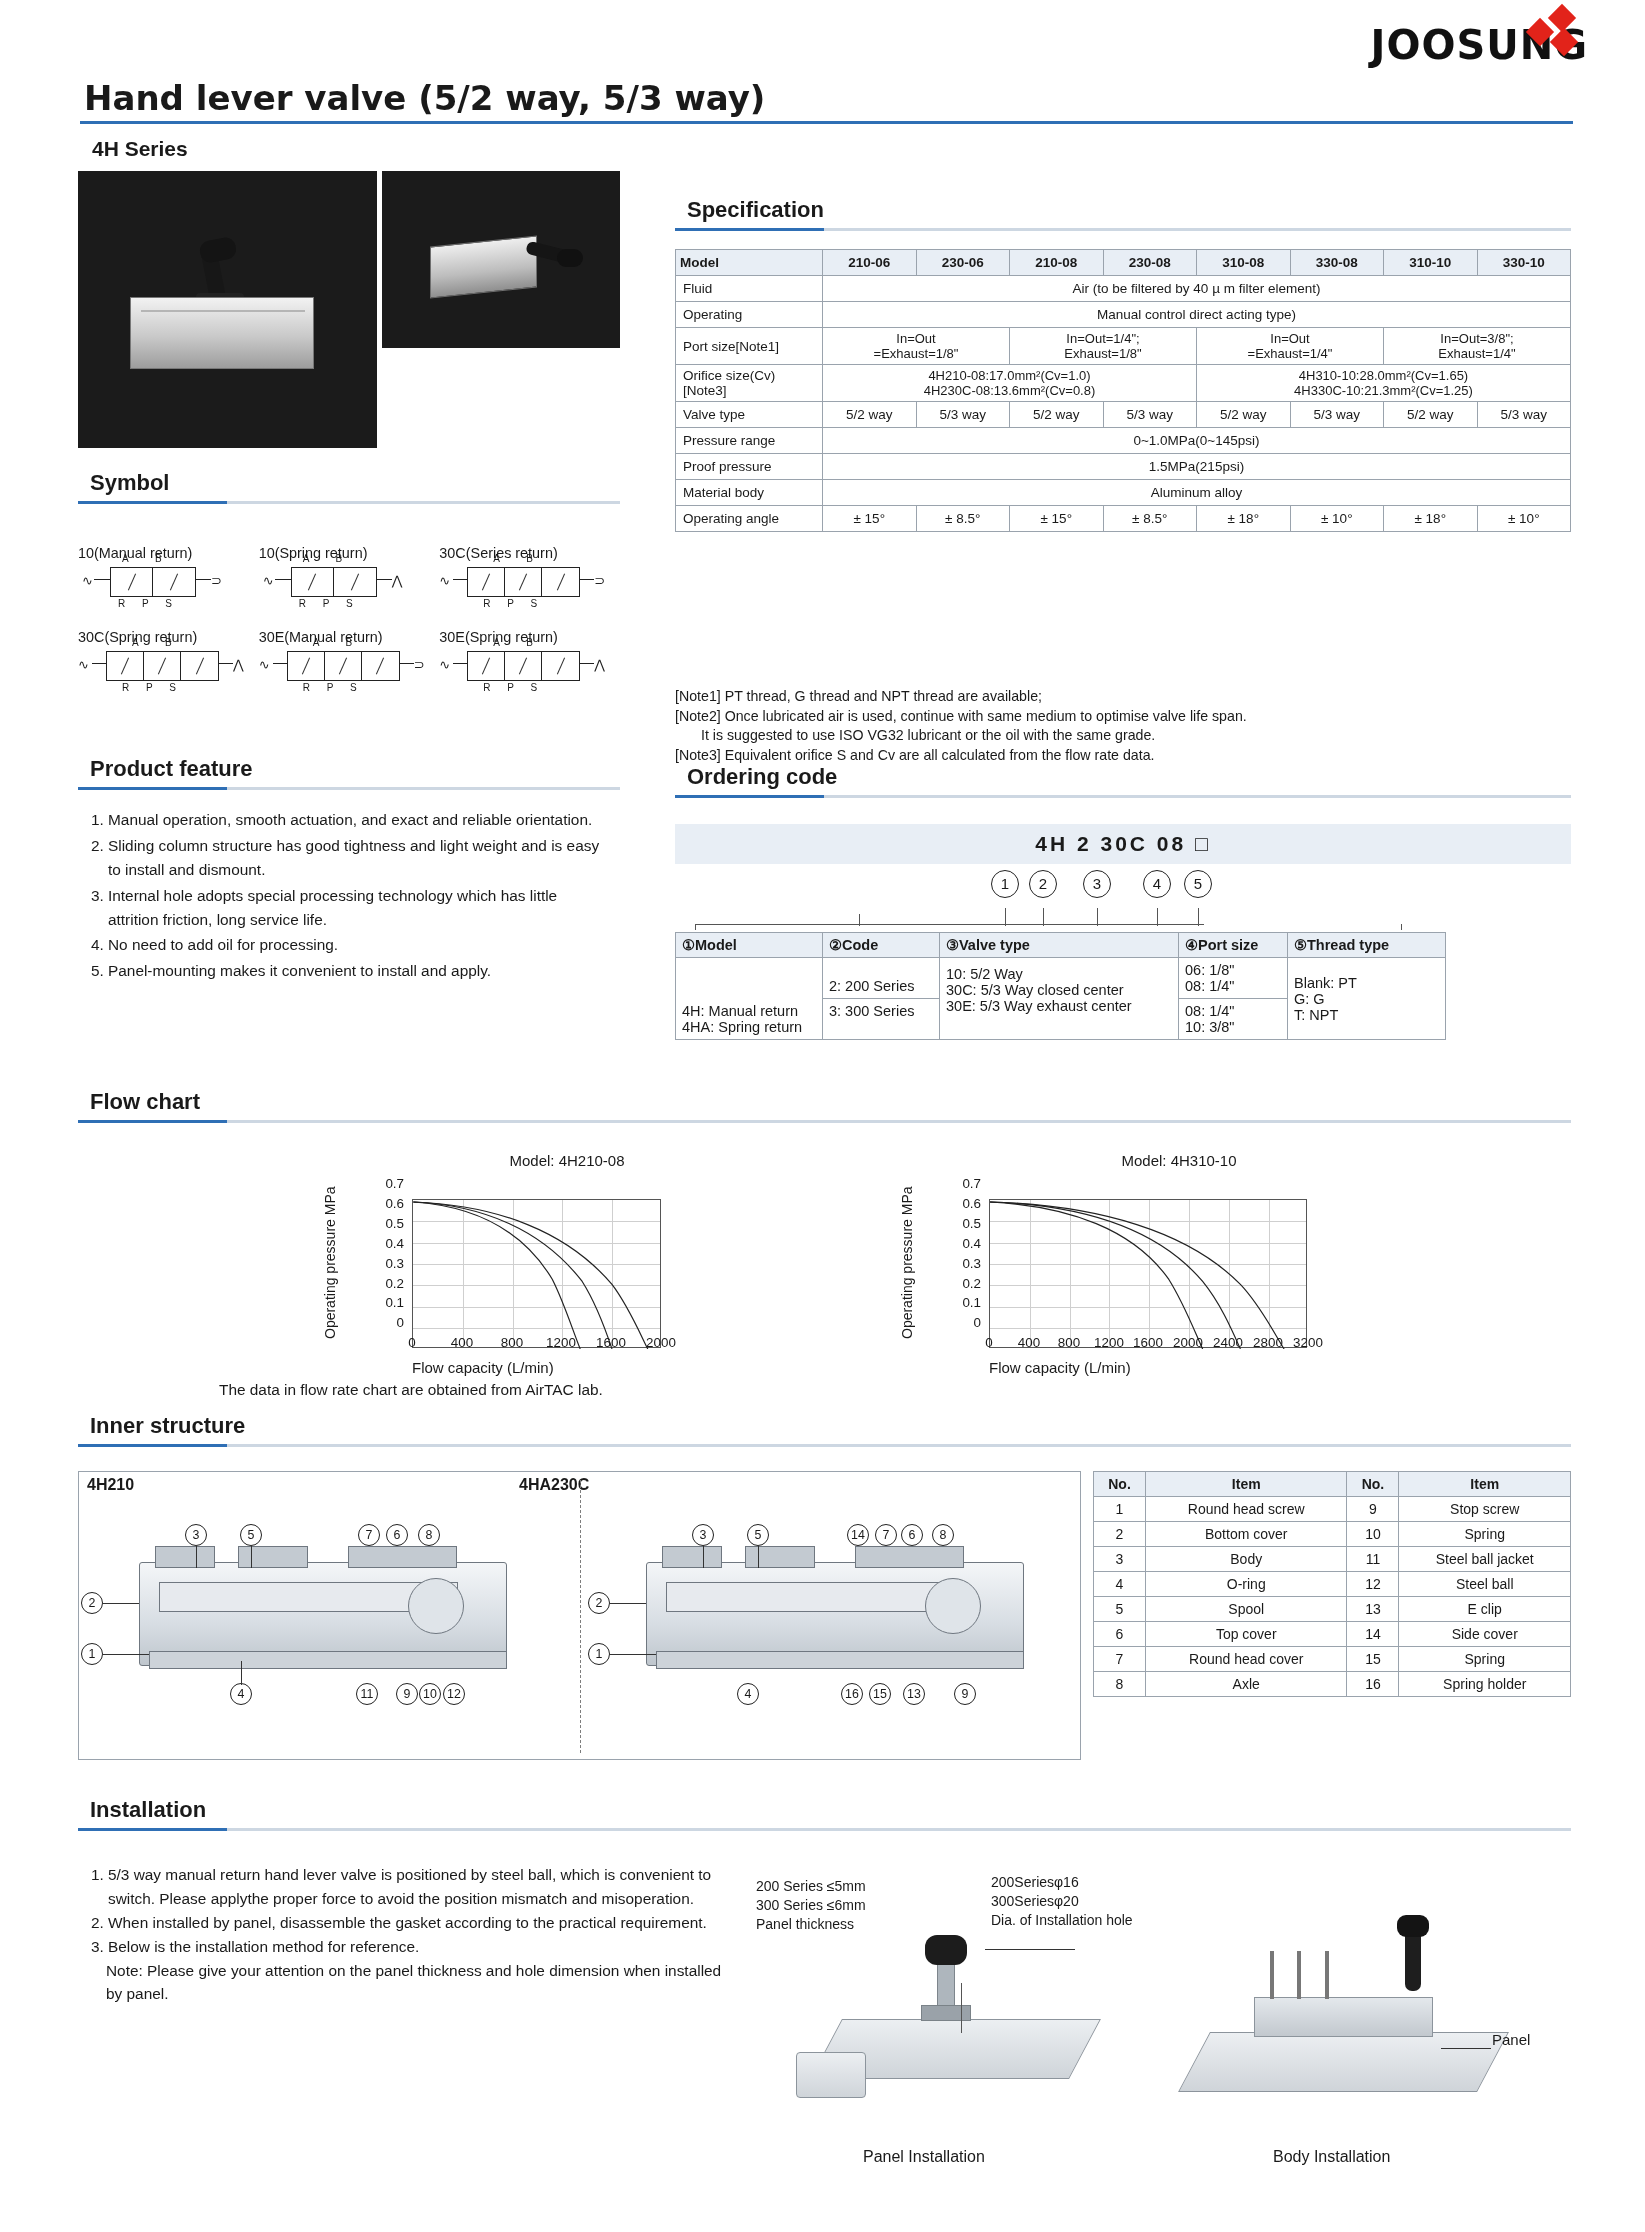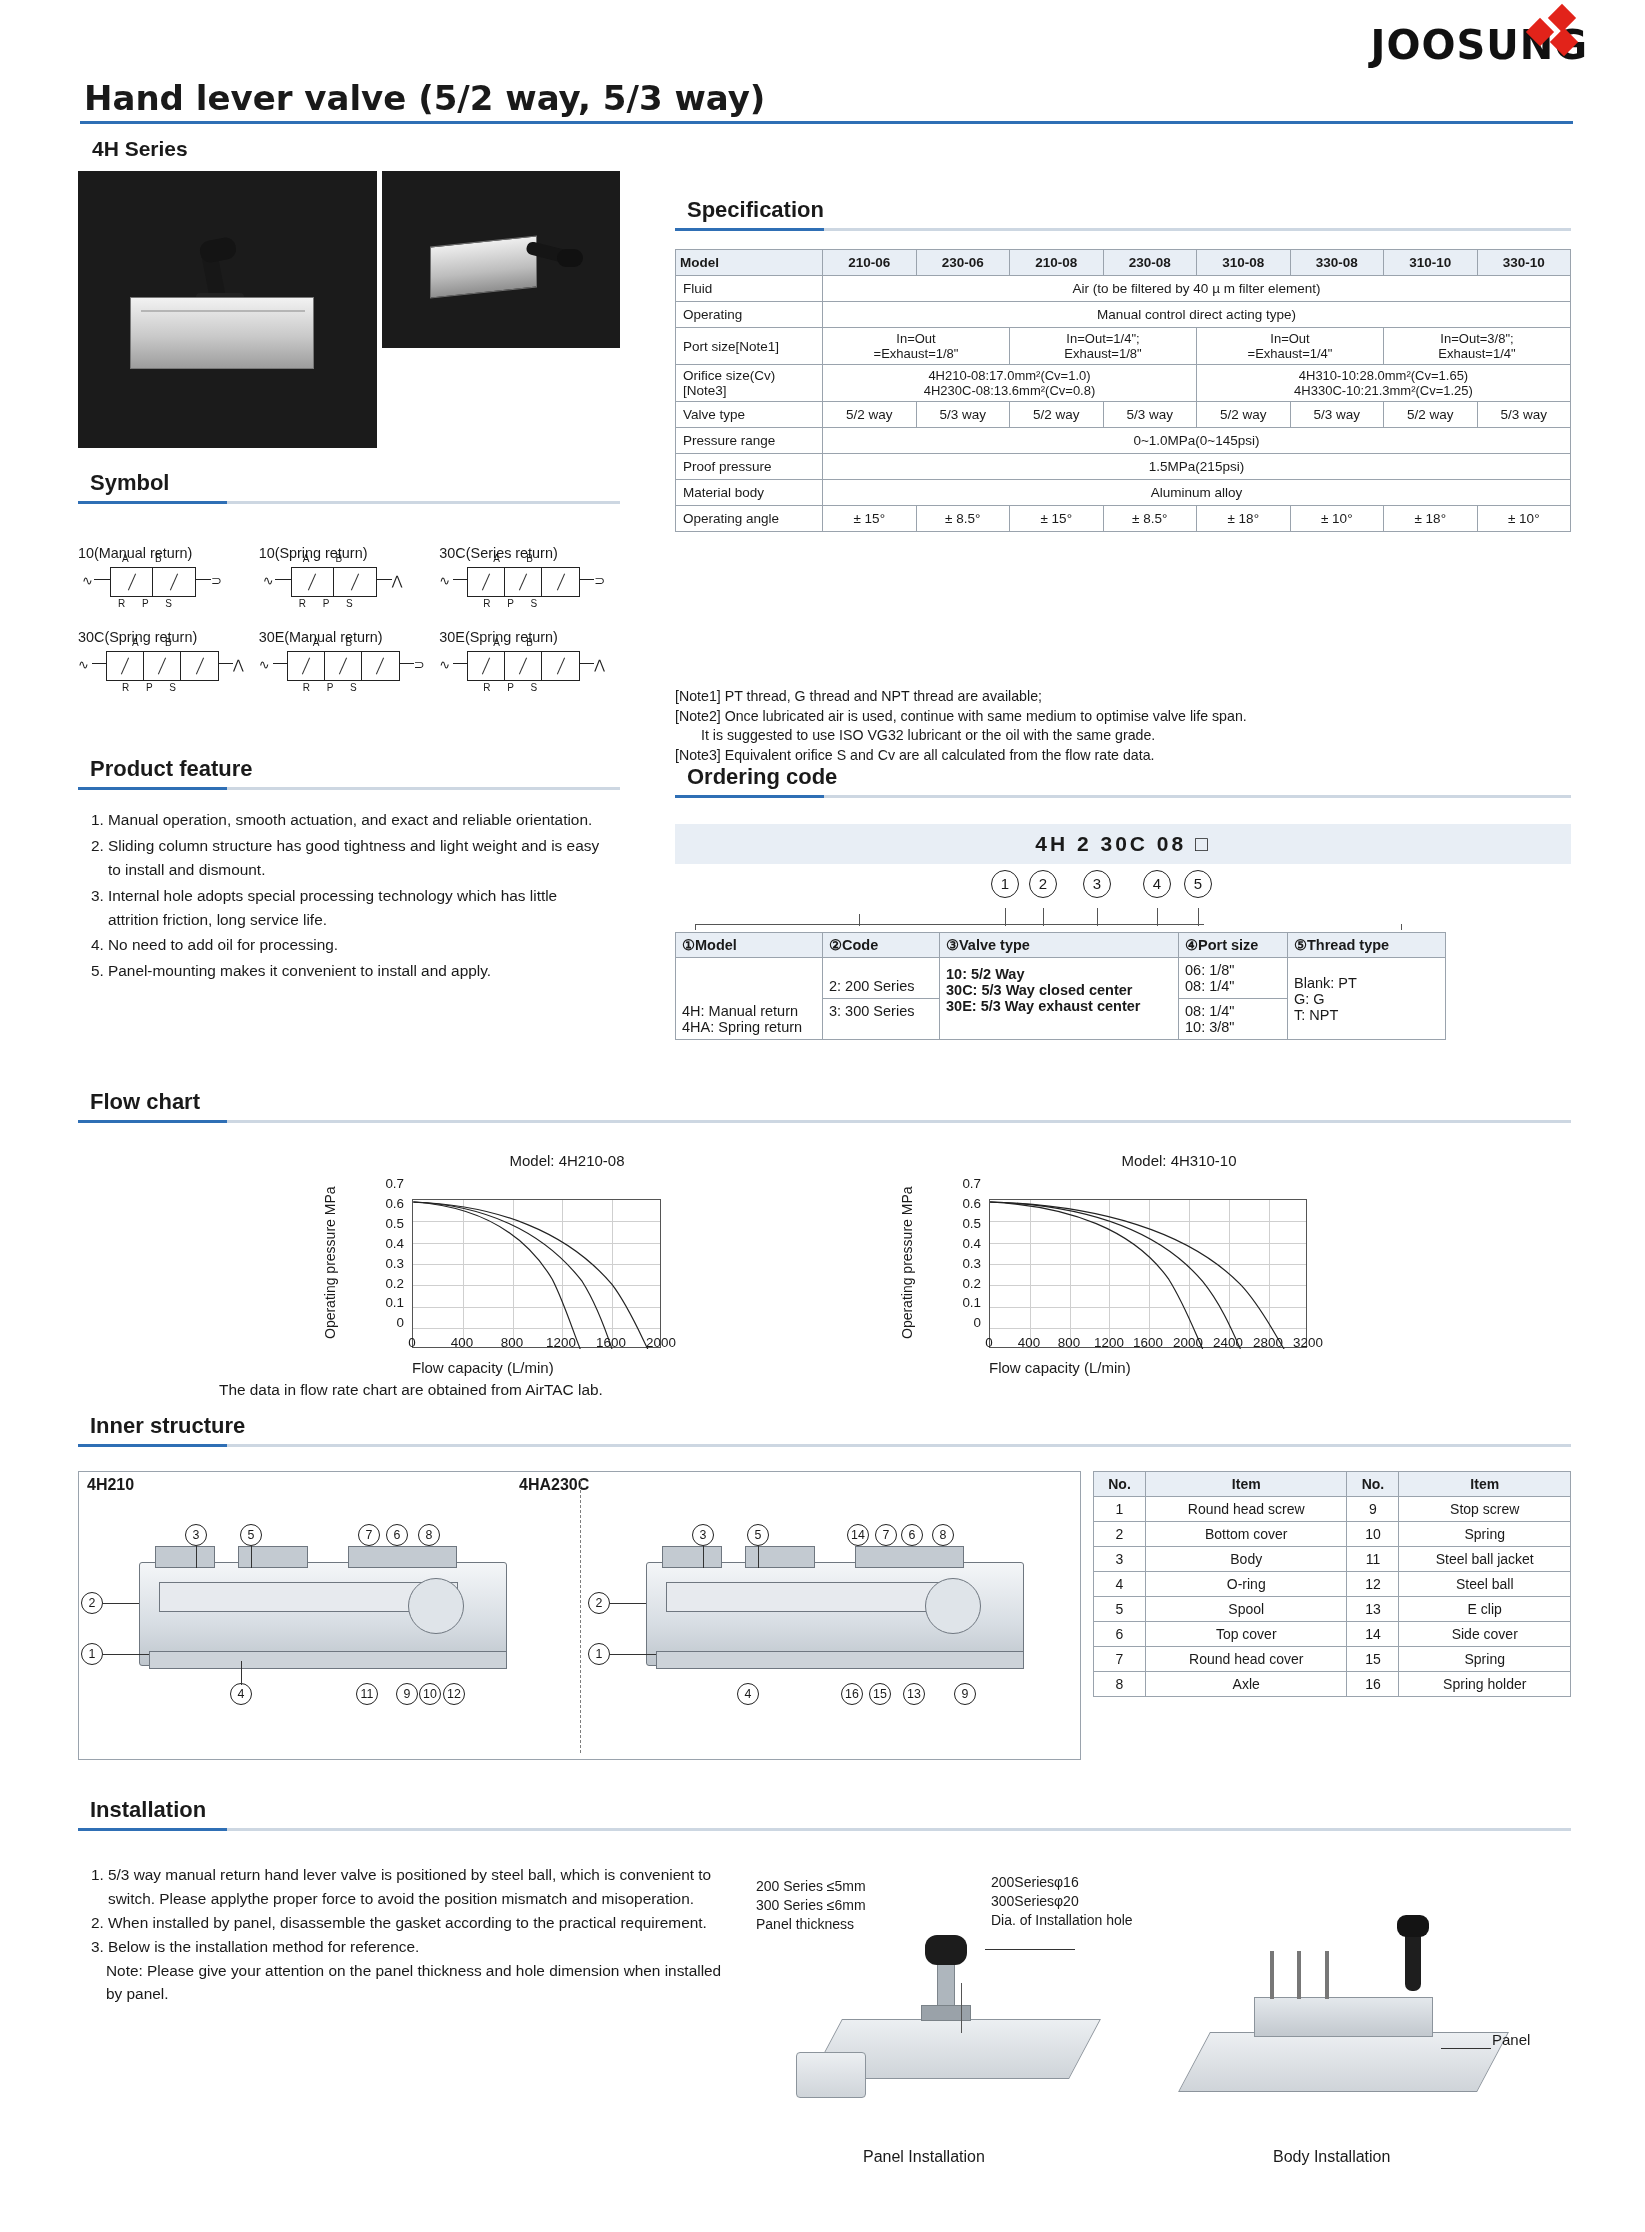--- a/index.html
+++ b/index.html
@@ -401,21 +401,21 @@
         <th style="width:239px;">③Valve type</th>
         <th style="width:109px;">④Port size</th>
         <th>⑤Thread type</th>
       </tr>
       <tr>
         <td rowspan="2" style="vertical-align:bottom;">
           <div>4H: Manual return</div>
           <div>4HA: Spring return</div>
         </td>
         <td style="vertical-align:bottom;">2: 200 Series</td>
-        <td rowspan="2" style="vertical-align:top; padding-top:8px;font-weight:bold;">
+        <td rowspan="2" style="vertical-align:top; padding-top:8px;">
           <div>10: 5/2 Way</div>
           <div>30C: 5/3 Way closed center</div>
           <div>30E: 5/3 Way exhaust center</div>
         </td>
         <td style="vertical-align:top;">
           <div>06: 1/8"</div>
           <div>08: 1/4"</div>
         </td>
         <td rowspan="2" style="vertical-align:middle;">
           <div>Blank: PT</div>

